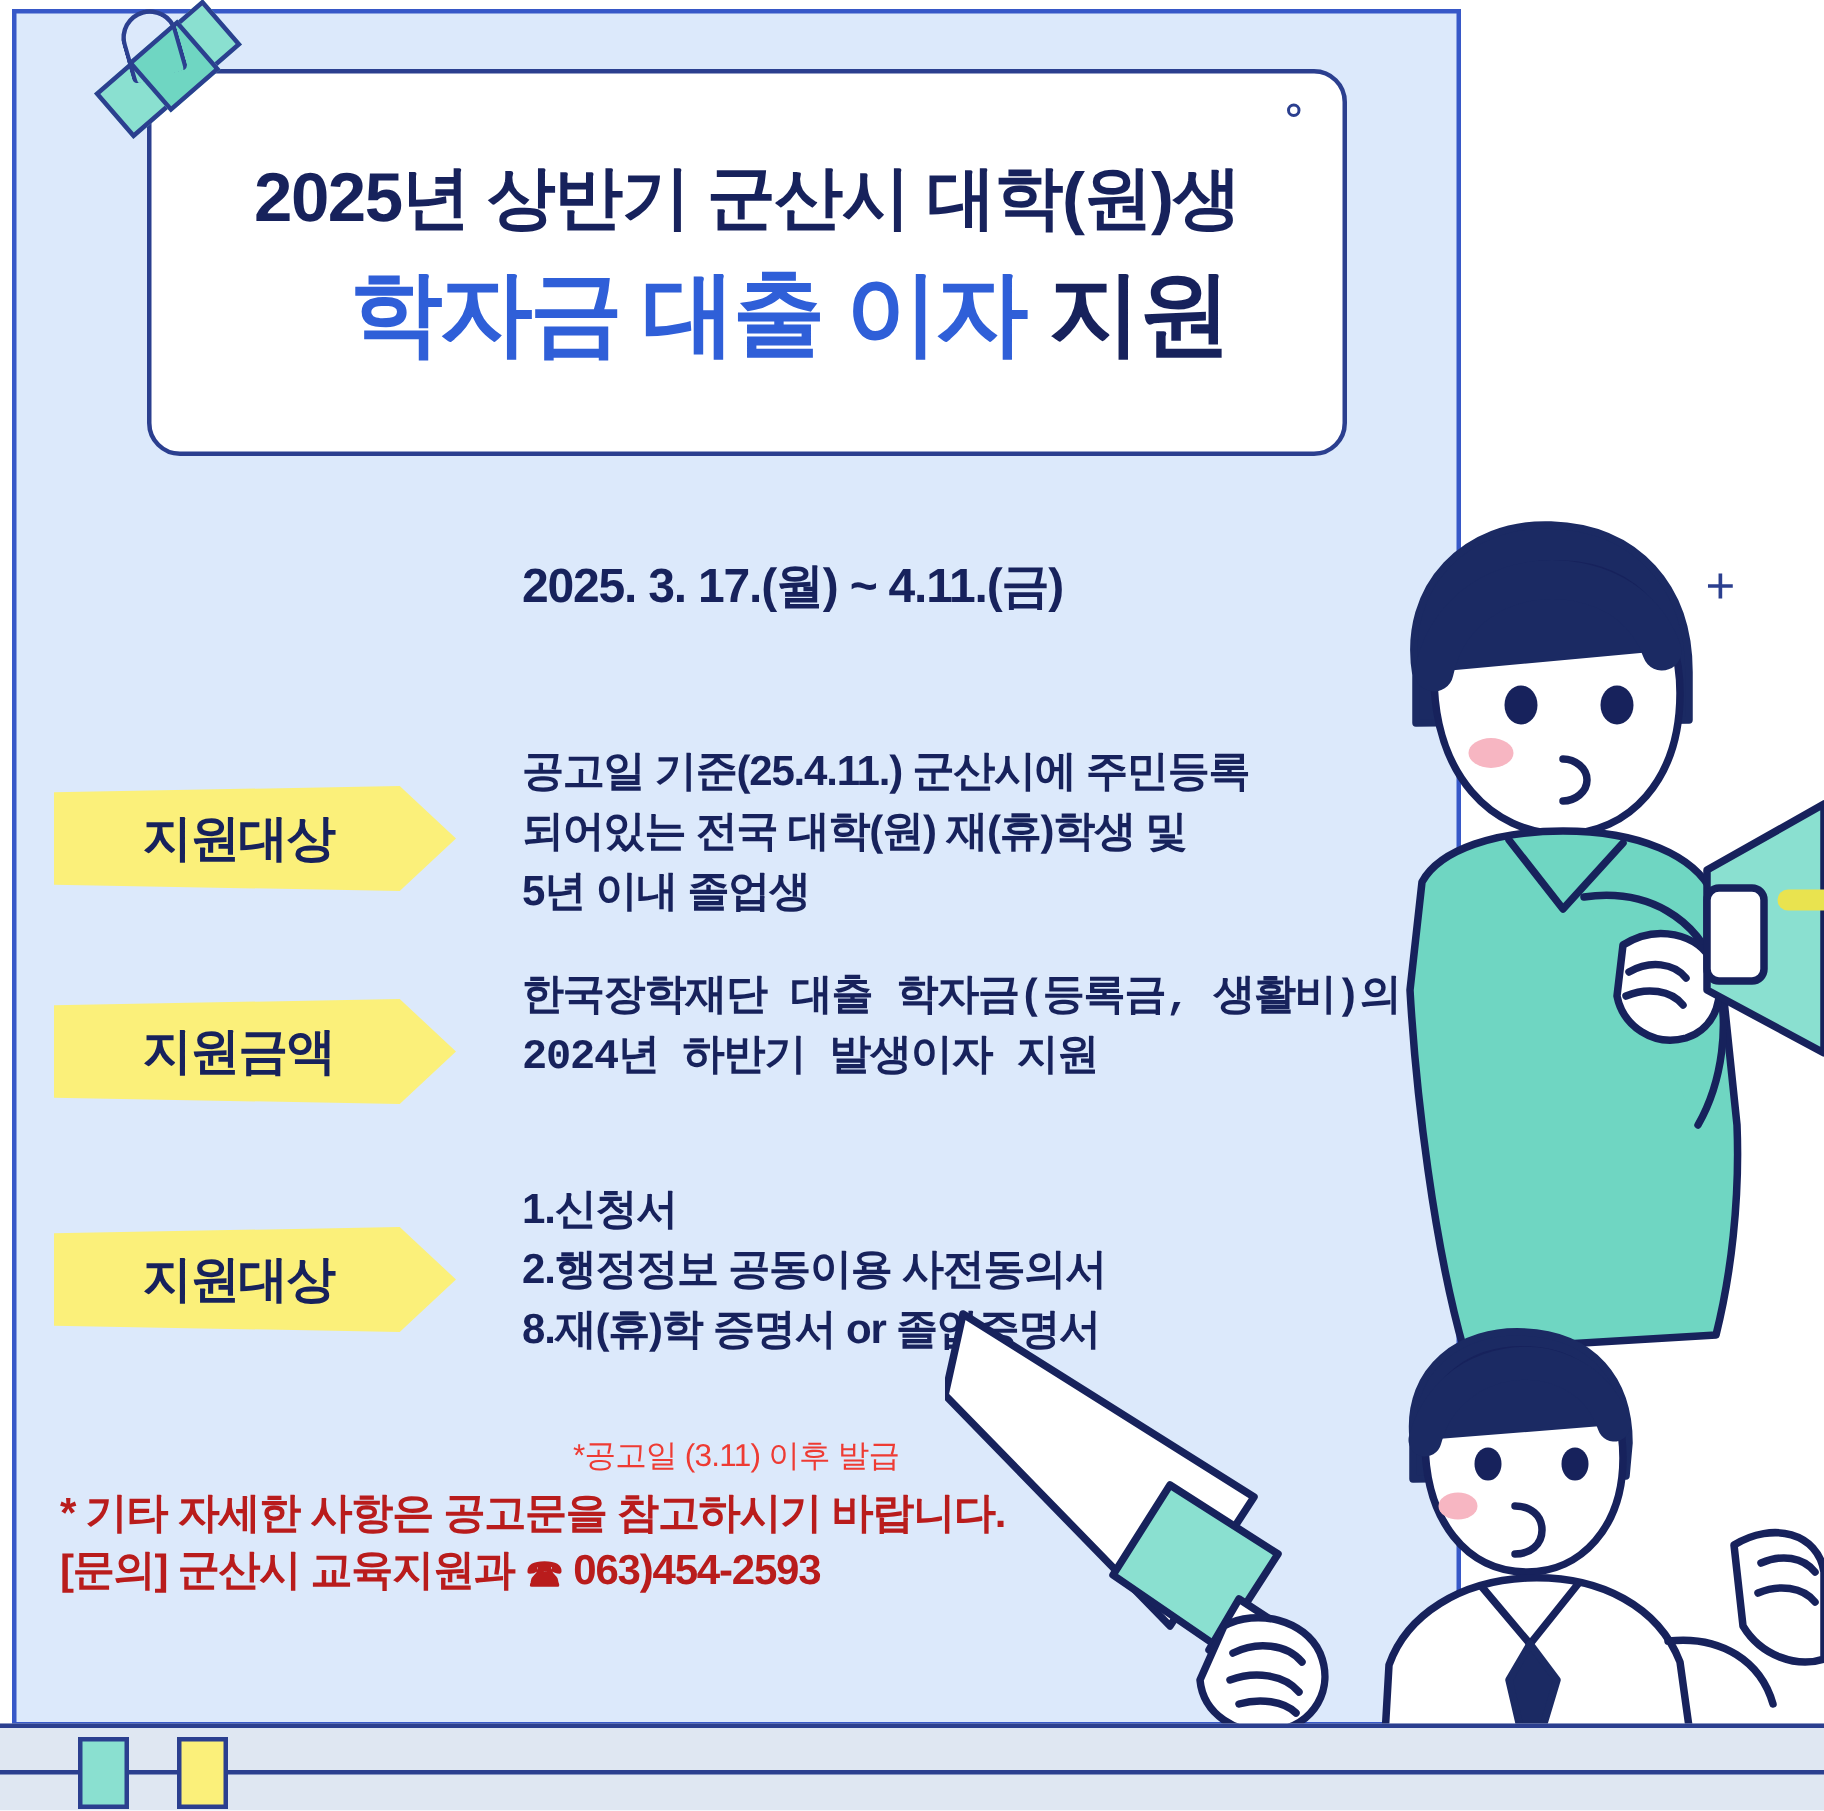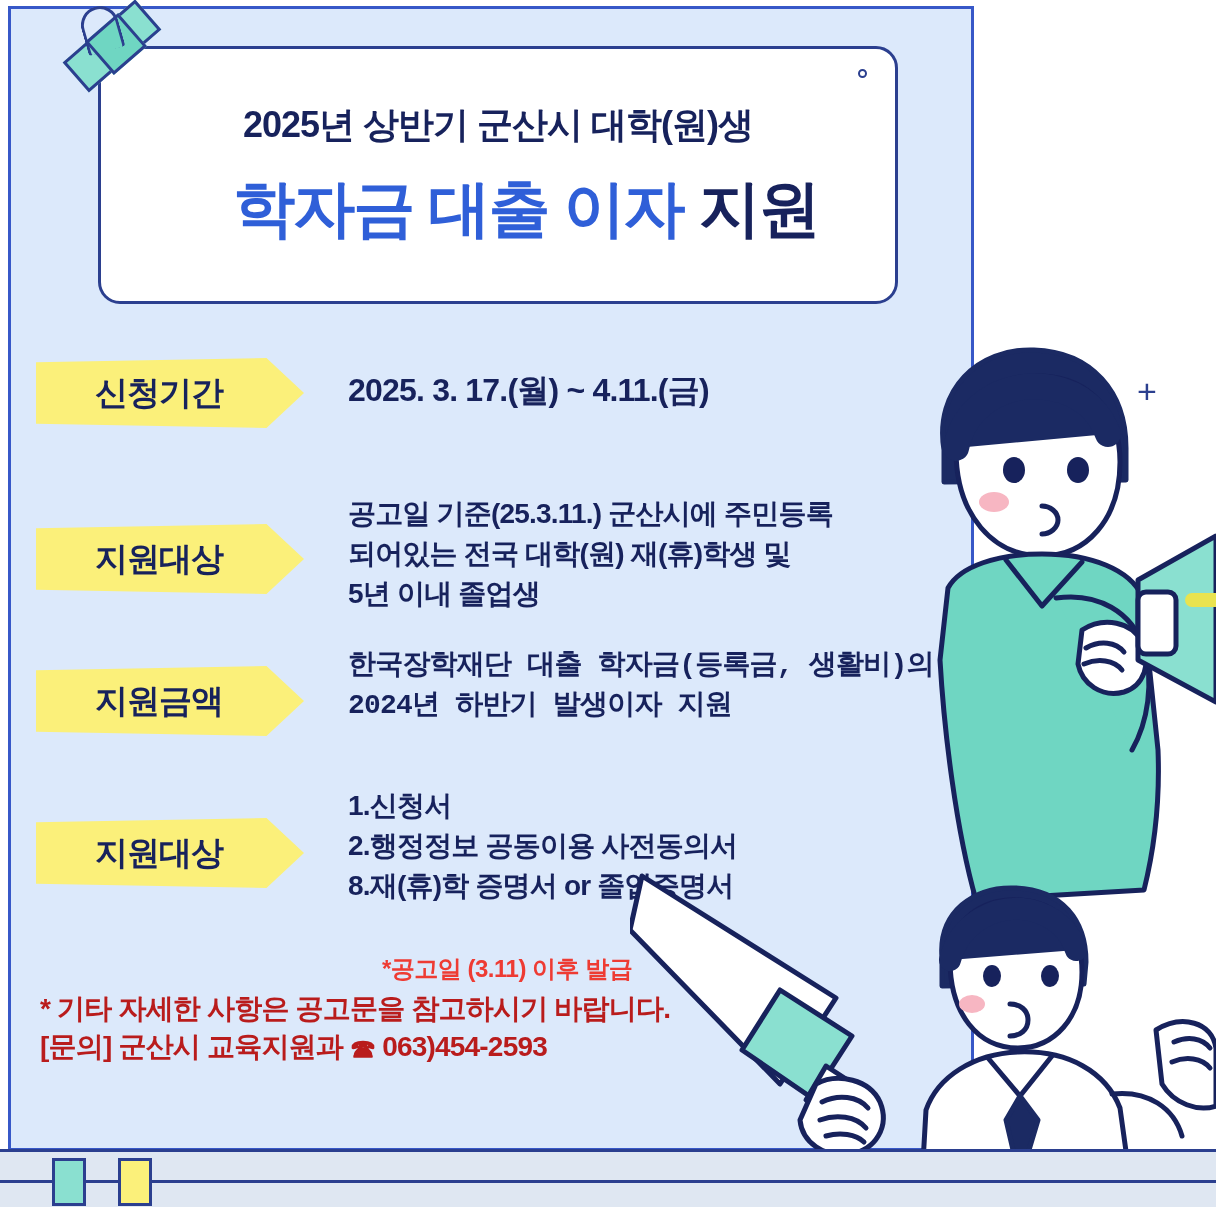--- a/index.html
+++ b/index.html
@@ -61,21 +61,21 @@
     border: 2px solid #2b3f8f;
     border-radius: 50%;
     box-sizing: border-box;
   }
   .title-line1 {
     position: absolute;
     left: 0;
     top: 52px;
     width: 100%;
     text-align: center;
-    font-size: 36px;
+    font-size: 46px;
     font-weight: 700;
     letter-spacing: -1px;
     color: #17225c;
     white-space: nowrap;
   }
   .title-line2 {
     position: absolute;
     left: 0;
     top: 118px;
     width: 100%;
@@ -177,22 +177,22 @@
     font-weight: 600;
     letter-spacing: -0.8px;
     white-space: pre-line;
   }
   .rowtext.big {
     font-size: 32px;
   }
 
   .note-red {
     color: #ee3b33;
-    font-size: 24px;
-    font-weight: 700;
+    font-size: 21px;
+    font-weight: 400;
     margin-left: 34px;
     display: inline-block;
     letter-spacing: -0.5px;
     text-align: center;
   }
 
   
   .footer {
     position: absolute;
     left: 40px;
@@ -310,33 +310,29 @@
 
   <div class="clip">
     <div class="band"></div>
     <div class="band2"></div>
     <div class="hook"></div>
   </div>
 
   <div class="rows">
 
     <div class="row" style="height:140px;">
-      <div class="tag" style="top:12px;">
-        <div class="shape"></div>
-        <div class="label">신청기간</div>
-      </div>
       <div class="rowtext big" style="top:24px;">2025. 3. 17.(월) ~ 4.11.(금)</div>
     </div>
 
     <div class="row" style="height:160px;">
       <div class="tag" style="top:38px;">
         <div class="shape"></div>
         <div class="label">지원대상</div>
       </div>
-      <div class="rowtext" style="top:8px;">공고일 기준(25.3.11.) 군산시에 주민등록
+      <div class="rowtext" style="top:8px;">공고일 기준(25.4.11.) 군산시에 주민등록
 되어있는 전국 대학(원) 재(휴)학생 및
 5년 이내 졸업생</div>
     </div>
 
     <div class="row" style="height:140px;">
       <div class="tag" style="top:20px;">
         <div class="shape"></div>
         <div class="label">지원금액</div>
       </div>
       <div class="rowtext" style="top:0px;font-family:Liberation Mono, monospace;">한국장학재단 대출 학자금(등록금, 생활비)의

